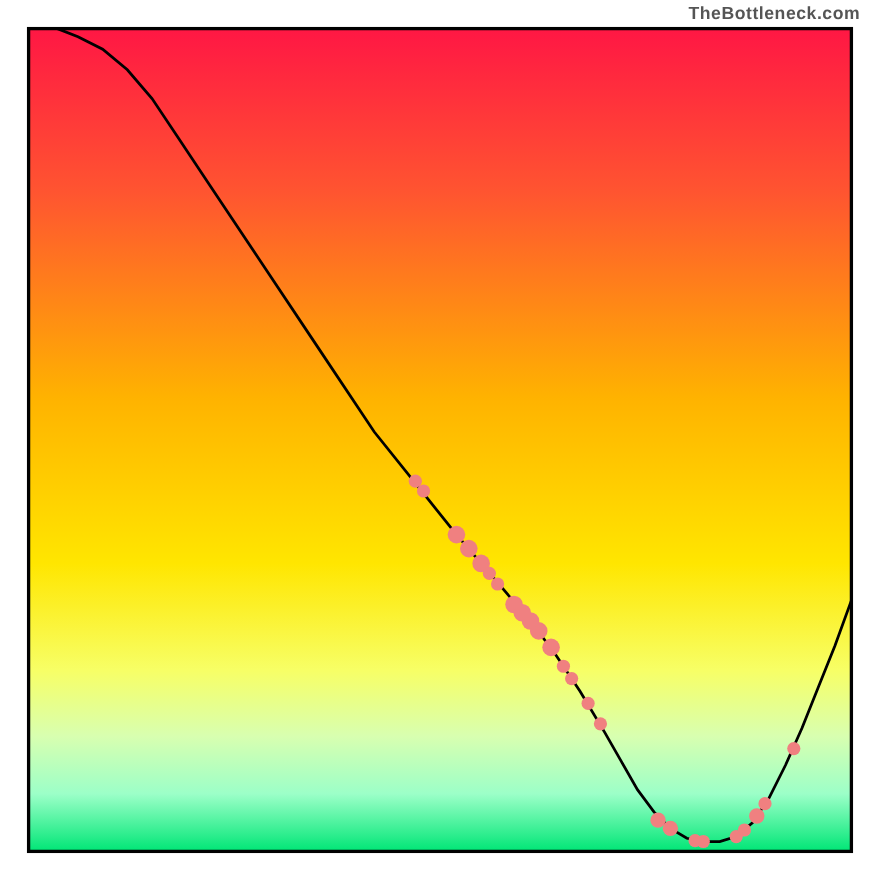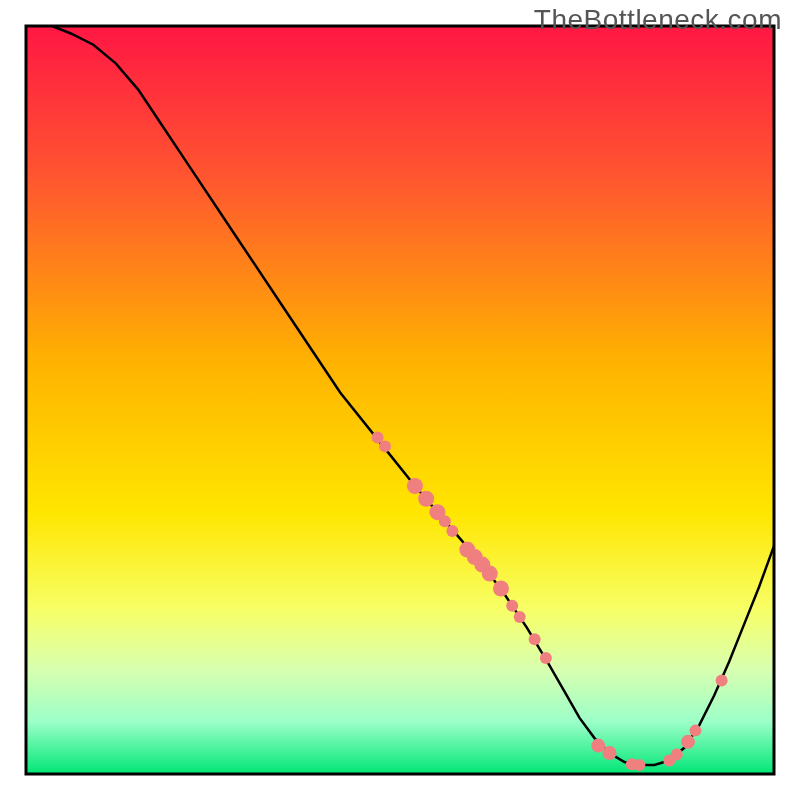--- a/index.html
+++ b/index.html
@@ -12,22 +12,22 @@
   }
   .chart-container {
     position: relative;
     width: 800px;
     height: 800px;
   }
   .watermark {
     position: absolute;
     top: 4px;
     right: 18px;
-    font-size: 28px;
-    font-weight: normal;
+    font-size: 16px;
+    font-weight: bold;
     color: #555555;
     letter-spacing: 0.5px;
     z-index: 20;
   }
   svg.chart {
     position: absolute;
     left: 0;
     top: 0;
     width: 800px;
     height: 800px;

